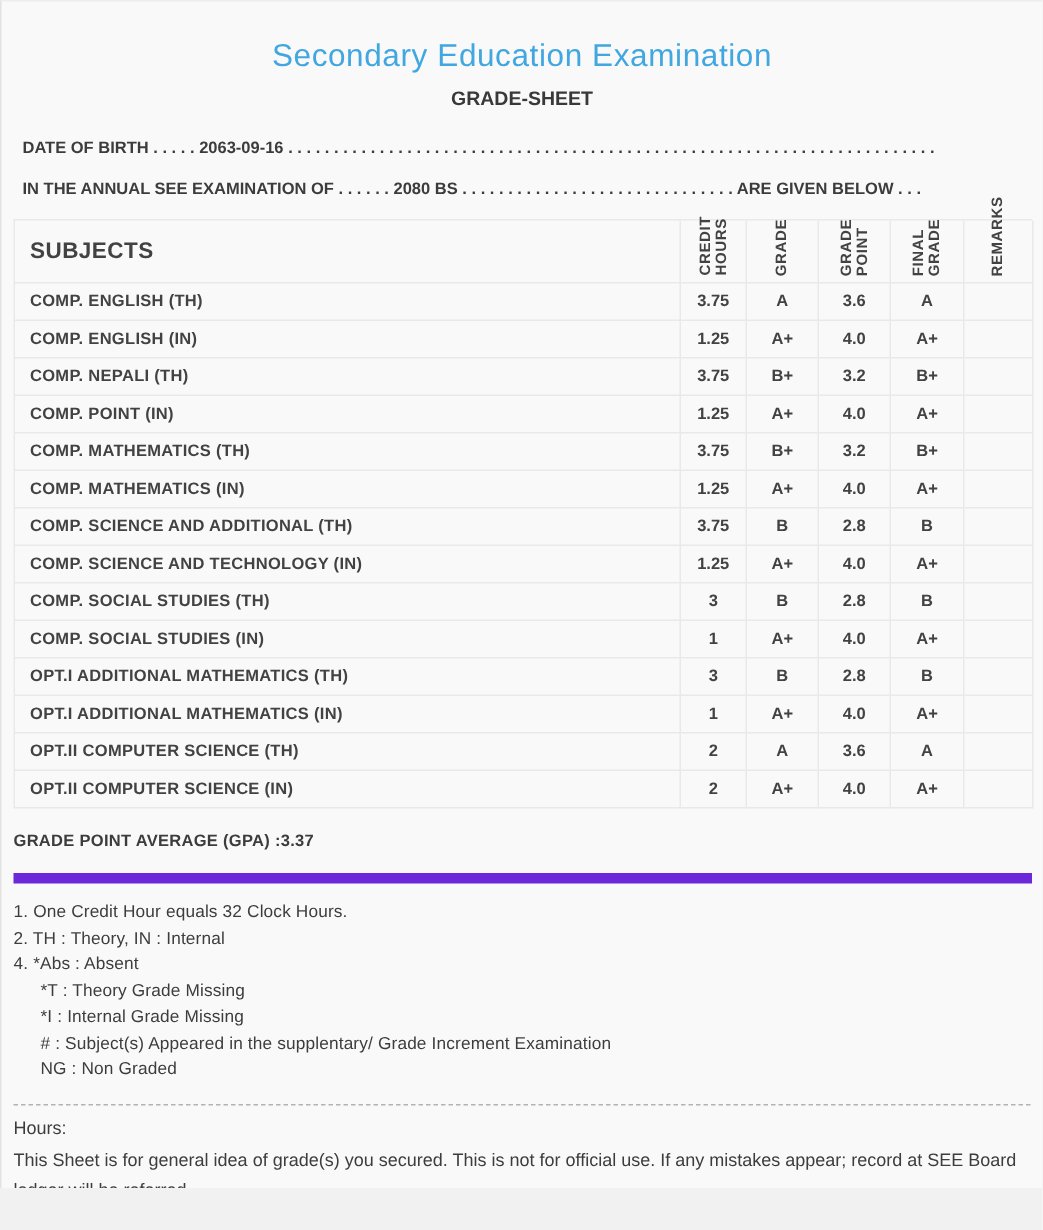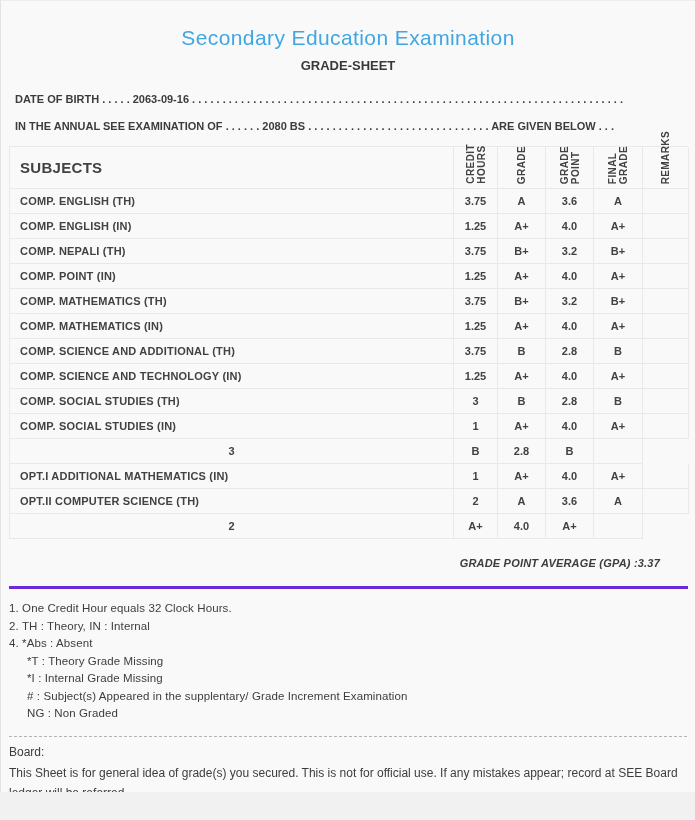--- a/index.html
+++ b/index.html
@@ -58,26 +58,25 @@
     font-size:10px; line-height:11px;
     letter-spacing:0.4px;
     text-align:left;
   }
   .drow .cell { height:25px; line-height:24px; }
   .subject-cell { padding-left:10px; letter-spacing:0.2px; }
   .num-cell { text-align:center; }
   .gpa-row {
     margin:0 7px 0 8px;
     height:50px;
-    border-bottom:3px solid #6d28d9;
-    display:flex; align-items:center; justify-content:flex-end;
+    border-bottom:7px solid #6d28d9;
+    display:flex; align-items:center; 
     padding-right:28px;
     font-size:11px; font-weight:700; color:#3c3c3c;
     letter-spacing:0.2px;
-    font-style:italic;
   }
   .notes { margin:11px 8px 0 8px; }
   .note-line {
     font-size:11.5px; line-height:17.5px;
     color:#3d3d3d; letter-spacing:0.1px;
   }
   .note-line.indent { padding-left:18px; }
   .dashed-sep {
     margin:13px 8px 0 8px;
     border-top:1px dashed #b3b3b3;
@@ -197,20 +196,21 @@
     </div>
     <div class="trow drow">
       <div class="cell subject-cell">COMP. SOCIAL STUDIES (IN)</div>
       <div class="cell num-cell">1</div>
       <div class="cell num-cell">A+</div>
       <div class="cell num-cell">4.0</div>
       <div class="cell num-cell">A+</div>
       <div class="cell num-cell"></div>
     </div>
     <div class="trow drow">
+      <div class="cell subject-cell">OPT.I ADDITIONAL MATHEMATICS (TH)</div>
       <div class="cell num-cell">3</div>
       <div class="cell num-cell">B</div>
       <div class="cell num-cell">2.8</div>
       <div class="cell num-cell">B</div>
       <div class="cell num-cell"></div>
     </div>
     <div class="trow drow">
       <div class="cell subject-cell">OPT.I ADDITIONAL MATHEMATICS (IN)</div>
       <div class="cell num-cell">1</div>
       <div class="cell num-cell">A+</div>
@@ -220,20 +220,21 @@
     </div>
     <div class="trow drow">
       <div class="cell subject-cell">OPT.II COMPUTER SCIENCE (TH)</div>
       <div class="cell num-cell">2</div>
       <div class="cell num-cell">A</div>
       <div class="cell num-cell">3.6</div>
       <div class="cell num-cell">A</div>
       <div class="cell num-cell"></div>
     </div>
     <div class="trow drow">
+      <div class="cell subject-cell">OPT.II COMPUTER SCIENCE (IN)</div>
       <div class="cell num-cell">2</div>
       <div class="cell num-cell">A+</div>
       <div class="cell num-cell">4.0</div>
       <div class="cell num-cell">A+</div>
       <div class="cell num-cell"></div>
     </div>
   </div>
 
   <div class="gpa-row">
     <span>GRADE POINT AVERAGE (GPA) : </span>
@@ -246,17 +247,17 @@
     <div class="note-line">4. *Abs : Absent</div>
     <div class="note-line indent">*T : Theory Grade Missing</div>
     <div class="note-line indent">*I : Internal Grade Missing</div>
     <div class="note-line indent"># : Subject(s) Appeared in the supplentary/ Grade Increment Examination</div>
     <div class="note-line indent">NG : Non Graded</div>
   </div>
 
   <div class="dashed-sep"></div>
 
   <div class="footer">
-    <div class="footer-note-label">Board:</div>
+    <div class="footer-note-label">Hours:</div>
     <div class="footer-text">This Sheet is for general idea of grade(s) you secured. This is not for official use. If any mistakes appear; record at SEE Board ledger will be referred.</div>
   </div>
 
 </div>
 
 </body></html>

